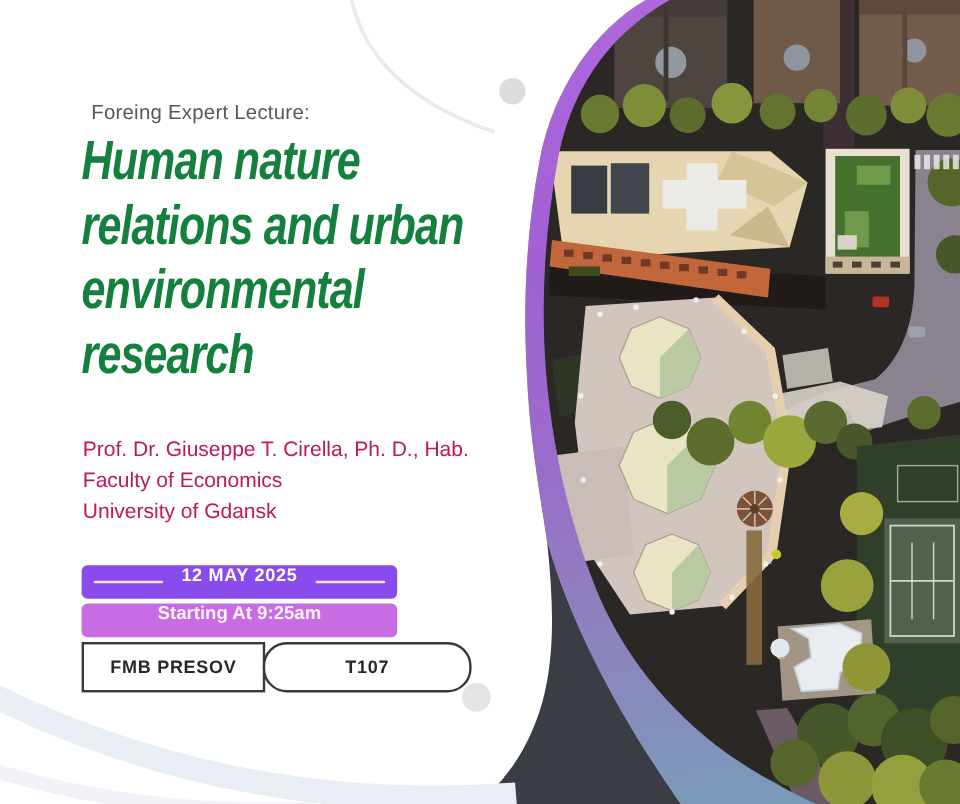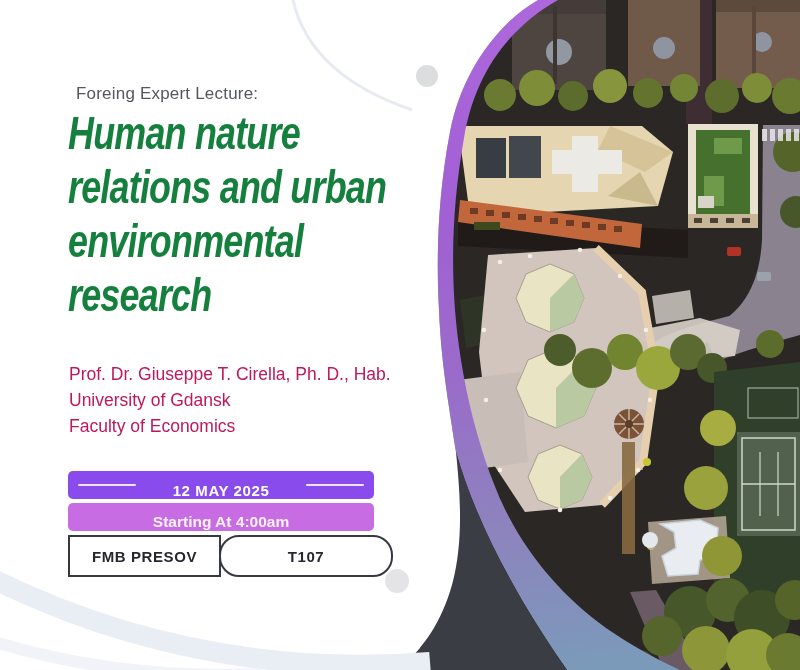--- a/index.html
+++ b/index.html
@@ -9,22 +9,22 @@
   .content{position:absolute;inset:0;}
 
   .eyebrow{position:absolute;left:76px;top:84px;font-size:17px;color:#54575d;letter-spacing:.2px;}
 
   .title{position:absolute;left:68px;top:106px;color:#15803d;font-weight:bold;font-style:italic;}
   .title-line{display:block;font-size:46px;line-height:54px;letter-spacing:-1px;
               transform:scaleX(.78);transform-origin:0 50%;white-space:nowrap;}
 
   .speaker{position:absolute;left:69px;top:341px;font-size:17.5px;line-height:26px;color:#be185d;margin-top:20px;}
 
-  .banner{position:absolute;left:68px;width:306px;height:28px;border-radius:5px;
-          display:flex;align-items:flex-end;justify-content:center;color:#fff;}
+  .banner{position:absolute;left:68px;width:263px;height:28px;border-radius:5px;
+          display:flex;align-items:flex-start;justify-content:center;color:#fff;}
   .banner.date{top:471px;background:#8a4bec;font-weight:bold;font-size:15px;letter-spacing:.6px;}
   .banner.time{top:503px;background:#c76ce2;font-size:15.5px;font-weight:600;color:#fdf2fe;}
   .hline{position:absolute;top:13px;height:2px;width:58px;background:rgba(255,255,255,.85);border-radius:1px;}
   .hline.l{left:10px;} .hline.r{right:10px;}
 
   .loc{position:absolute;left:68px;top:535px;display:flex;width:325px;height:42px;}
   .loc-box{border:2px solid #36393f;background:#fff;display:flex;align-items:center;justify-content:center;
            font-size:15px;letter-spacing:.6px;color:#26282d;font-weight:600;box-sizing:border-box;}
   .loc-box.b1{width:153px;} .loc-box.b2{flex:1;margin-left:-2px;border-radius:20px;}
 </style>
@@ -254,32 +254,32 @@
 
     <h1 class="title" style="margin:0">
       <span class="title-line">Human nature</span>
       <span class="title-line">relations and urban</span>
       <span class="title-line">environmental</span>
       <span class="title-line">research</span>
     </h1>
 
     <div class="speaker">
       <div>Prof. Dr. Giuseppe T. Cirella, Ph. D., Hab.</div>
+      <div>Faculty of Economics</div>
       <div>University of Gdansk</div>
-      <div>Faculty of Economics</div>
     </div>
 
     <div class="banner date">
       <span class="hline l"></span>
       <span>12 MAY 2025</span>
       <span class="hline r"></span>
     </div>
 
     <div class="banner time">
-      <span>Starting At 4:00am</span>
+      <span>Starting At 9:25am</span>
     </div>
 
     <div class="loc">
       <div class="loc-box b1">
         <span>FMB PRESOV</span>
       </div>
       <div class="loc-box b2">
         <span>T107</span>
       </div>
     </div>

